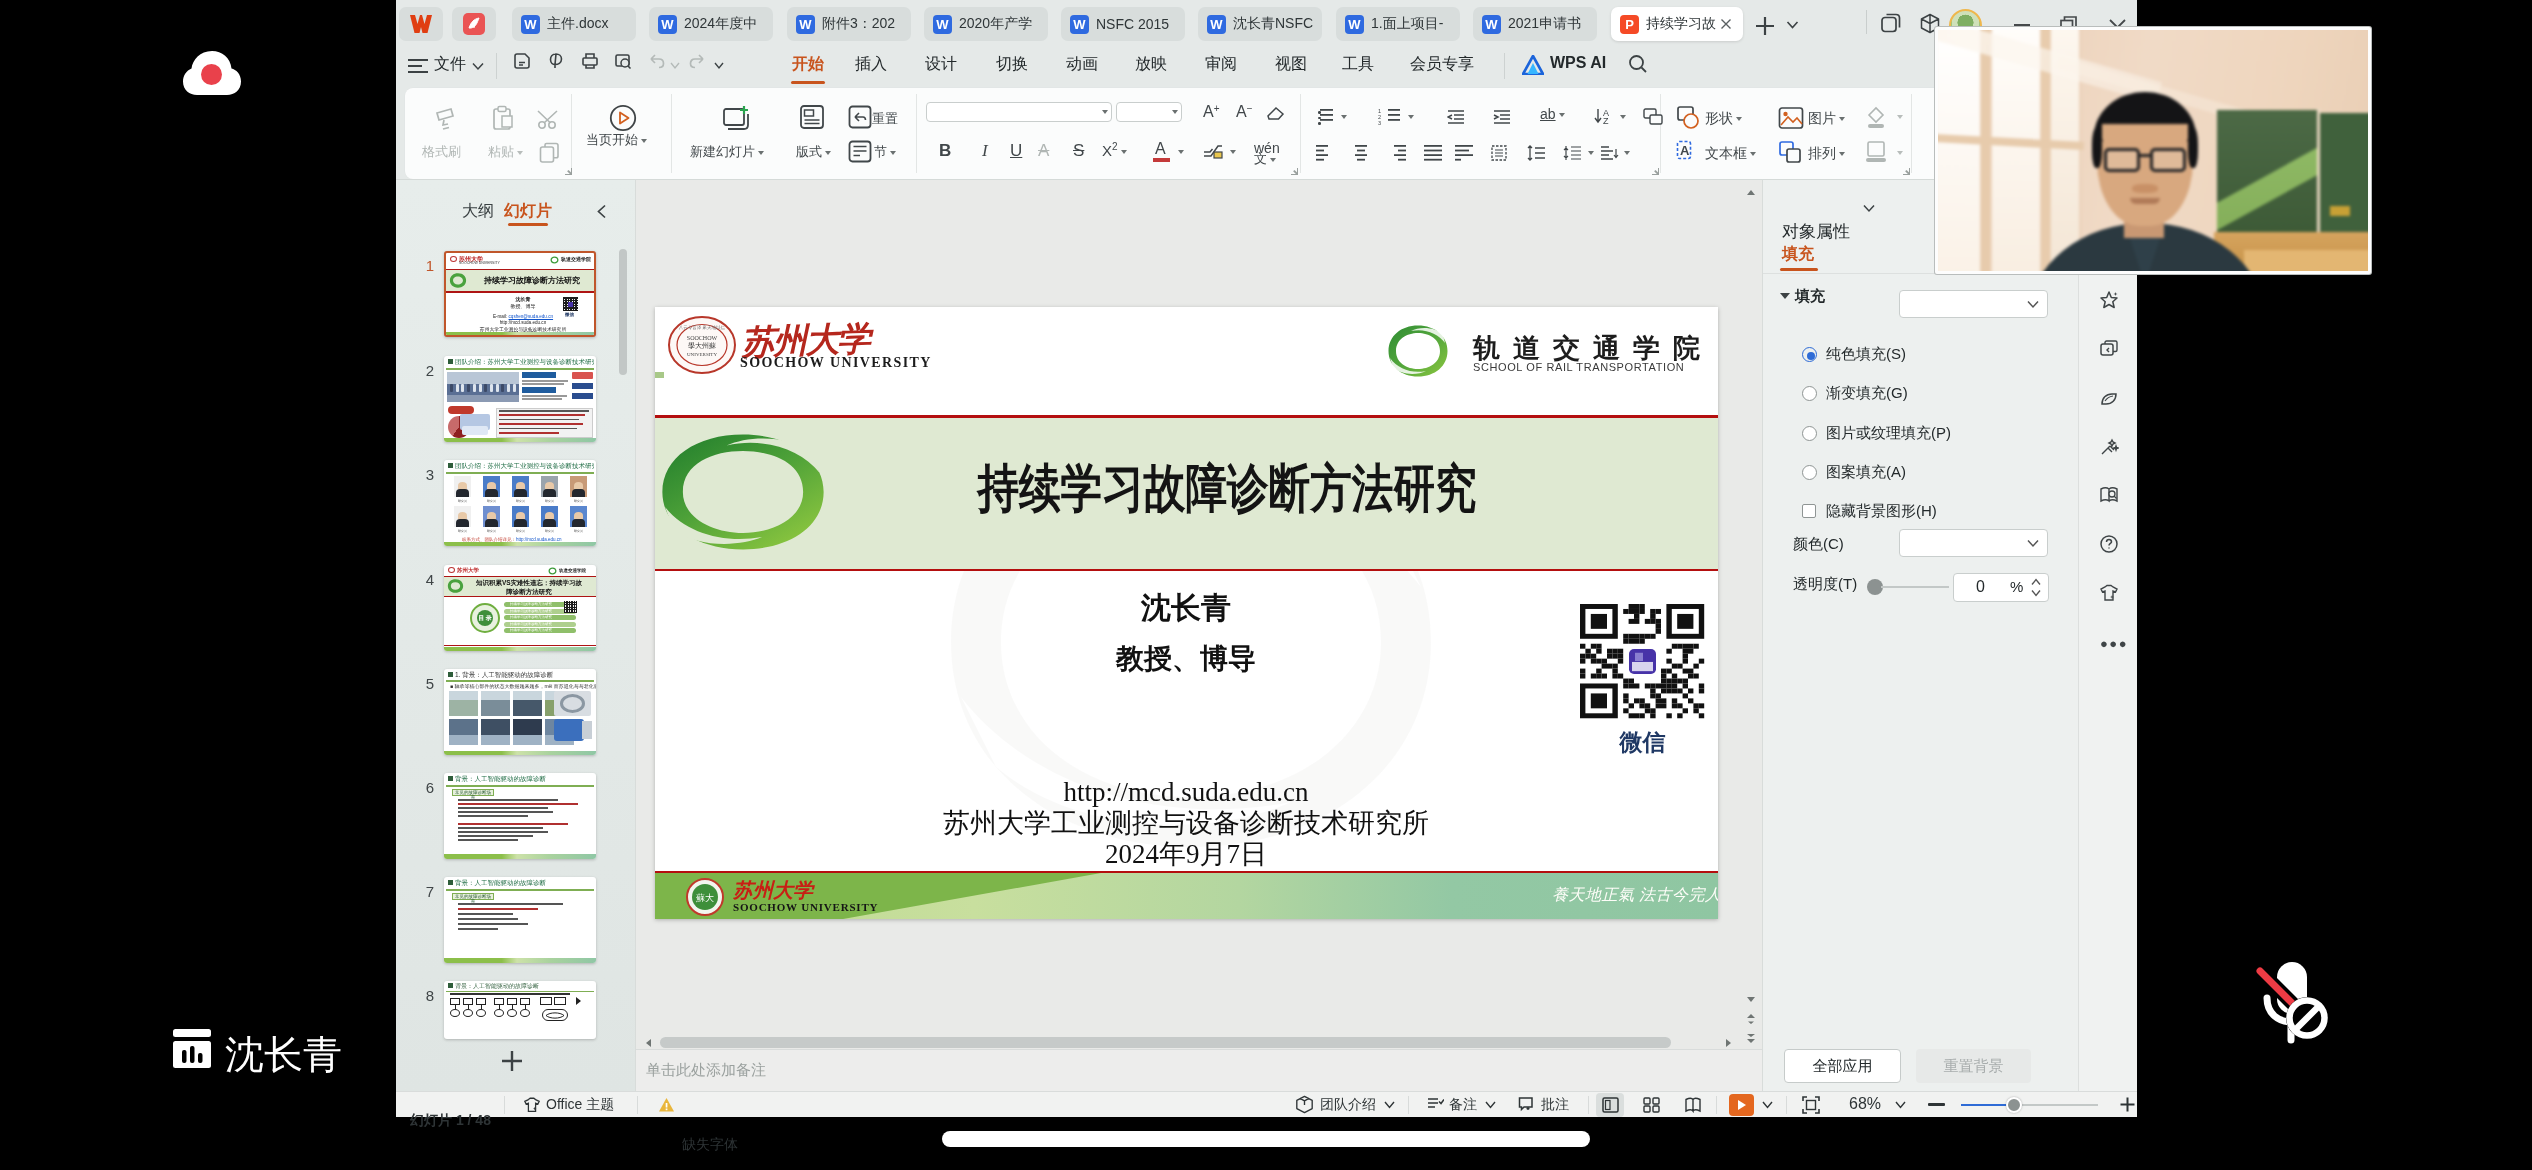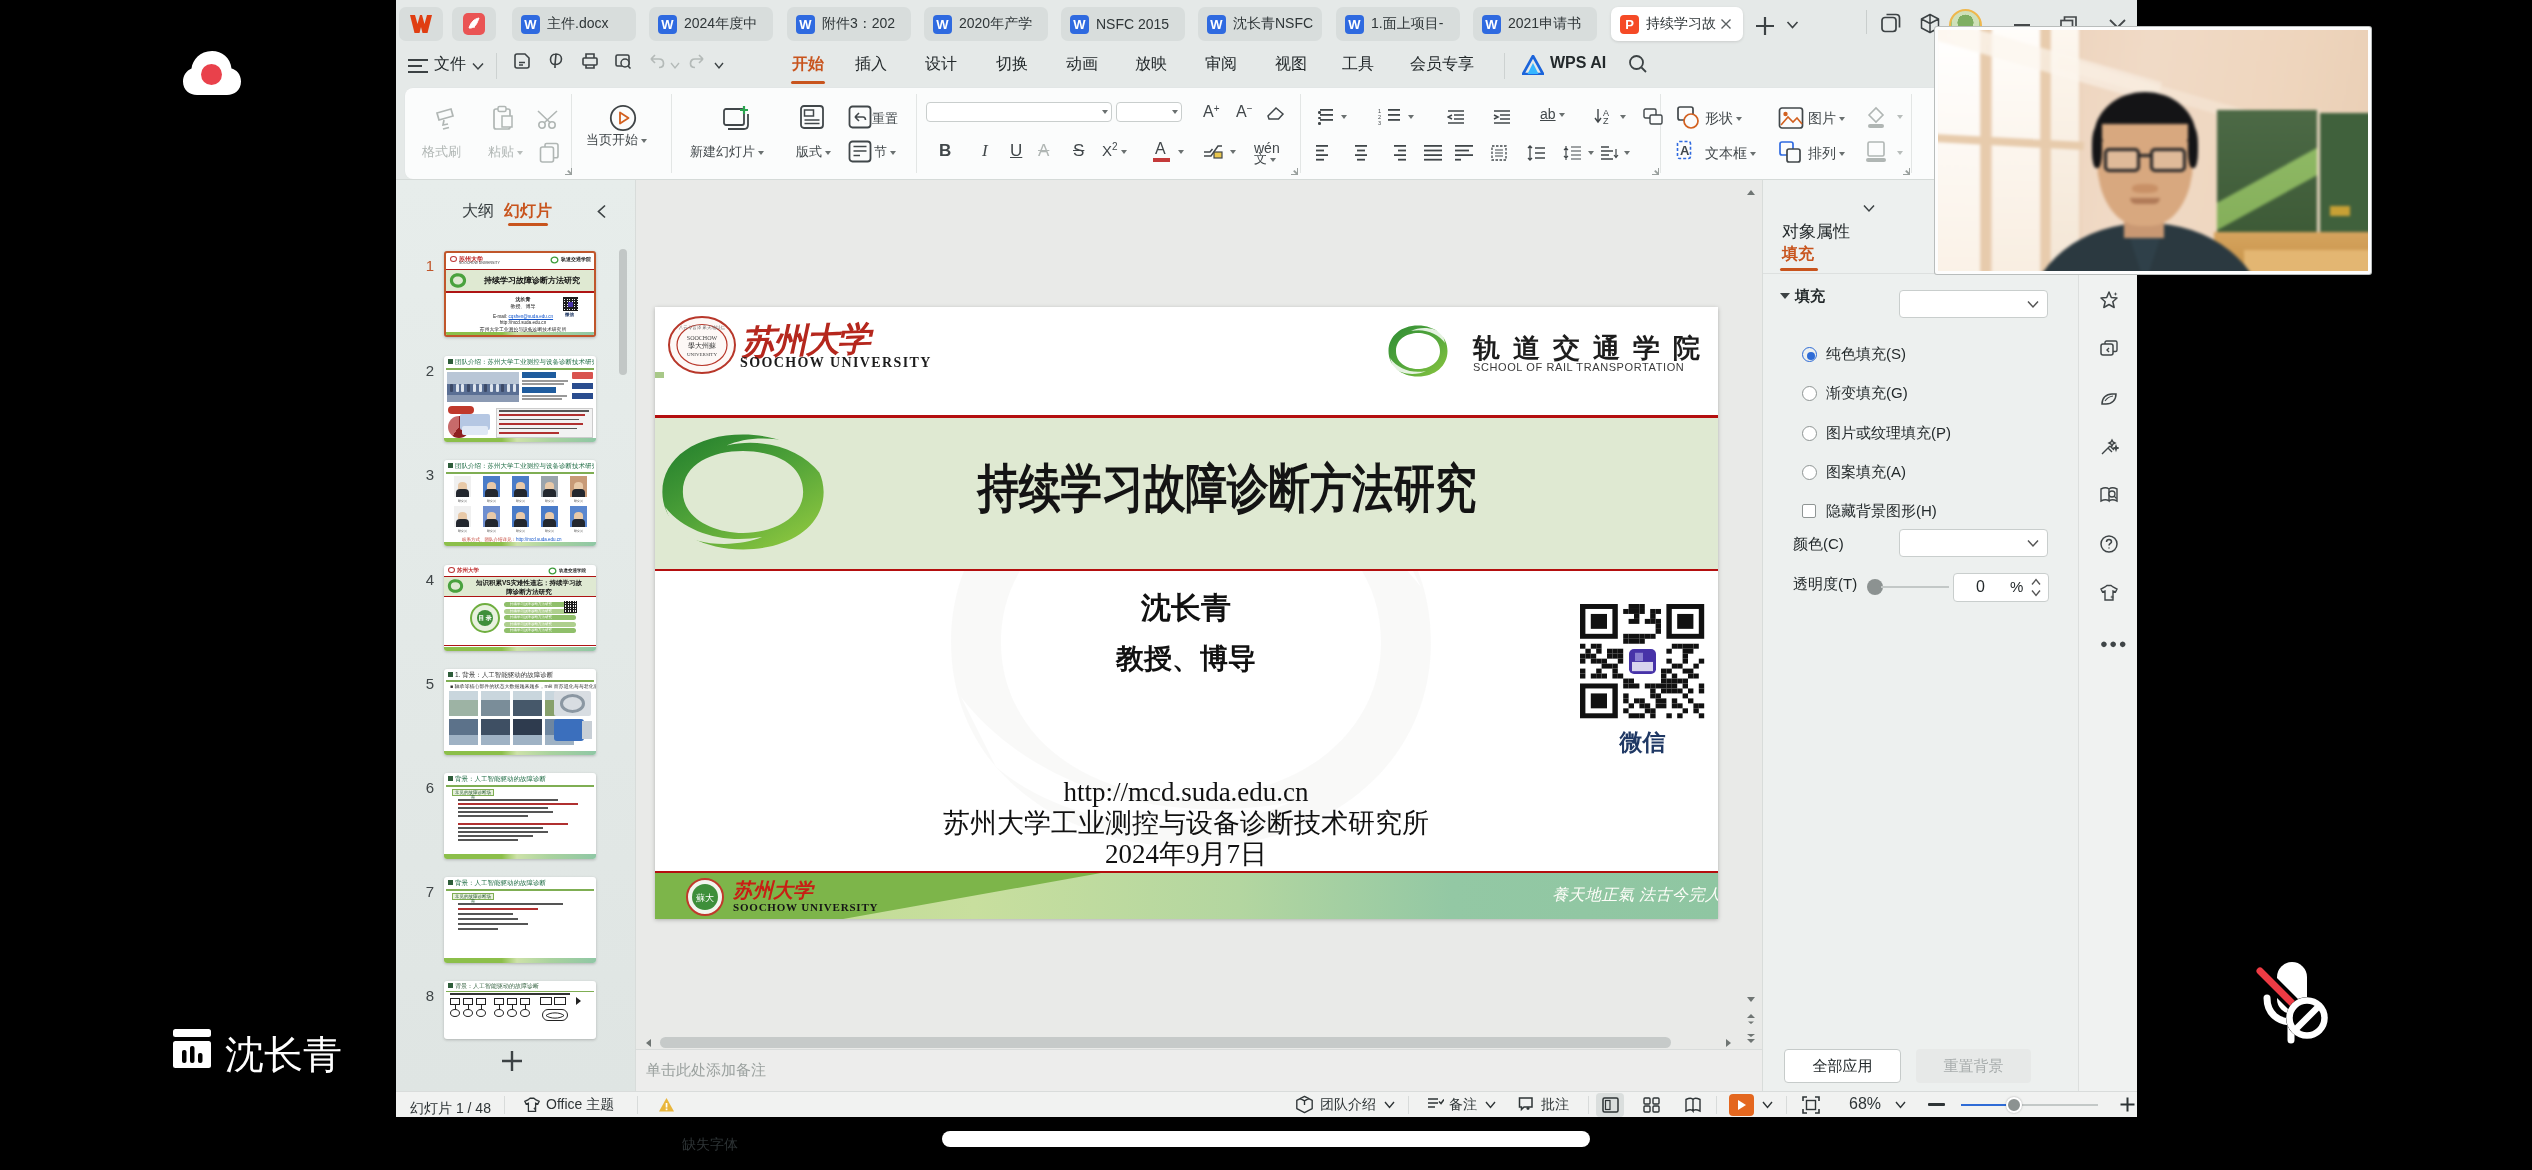--- a/index.html
+++ b/index.html
@@ -953,21 +953,21 @@
           <circle cx="10" cy="10" r="8" fill="none" stroke="#3f4547" stroke-width="1.5"></circle>
           <path d="M7.5 8 C7.5 6.5 8.5 5.5 10 5.5 C11.5 5.5 12.5 6.5 12.5 8 C12.5 9.5 10 9.5 10 11.5 M10 13.5 L10 14.5" fill="none" stroke="#3f4547" stroke-width="1.5"></path>
         </svg>
 <svg class="abs" style="left:20px;top:403px" width="20" height="20" viewBox="0 0 20 20">
           <path d="M6 4 L8 2.5 L12 2.5 L14 4 L18 6 L16.5 9 L14 8 L14 17 L6 17 L6 8 L3.5 9 L2 6 Z" fill="none" stroke="#3f4547" stroke-width="1.4"></path>
           <path d="M13 12 L13.5 13.5 L15 14 L13.5 14.5 L13 16 L12.5 14.5 L11 14 L12.5 13.5 Z" fill="#3f4547"></path>
         </svg>
 <div class="abs" style="left:21px;top:456px;color:#3f4547;font-size:13px;letter-spacing:1.5px;">●●●</div>
 </div>
       <div class="statusbar">
-<div class="abs" style="left:14px;top:8px;">幻灯片 1 / 48</div>
+<div class="abs" style="left:14px;top:20px;font-weight:bold;">幻灯片 1 / 48</div>
 <div class="sdiv" style="left:108px;"></div>
 <svg class="abs" style="left:127px;top:4px" width="18" height="18" viewBox="0 0 20 20">
           <path d="M6 4 L8 2.5 L12 2.5 L14 4 L18 6 L16.5 9 L14 8 L14 17 L6 17 L6 8 L3.5 9 L2 6 Z" fill="none" stroke="#2e3436" stroke-width="1.4"></path>
           <path d="M13 12 L13.5 13.5 L15 14 L13.5 14.5 L13 16 L12.5 14.5 L11 14 L12.5 13.5 Z" fill="#2e3436"></path>
         </svg>
 <div class="abs" style="left:150px;top:4px;">Office 主题</div>
 <div class="sdiv" style="left:241px;"></div>
 <svg class="abs" style="left:262px;top:5px" width="17" height="16" viewBox="0 0 17 16">
           <path d="M8.5 1 L16 14.5 L1 14.5 Z" fill="#e9b63c"></path>
           <rect x="7.7" y="6" width="1.7" height="4.5" fill="#fff"></rect>

